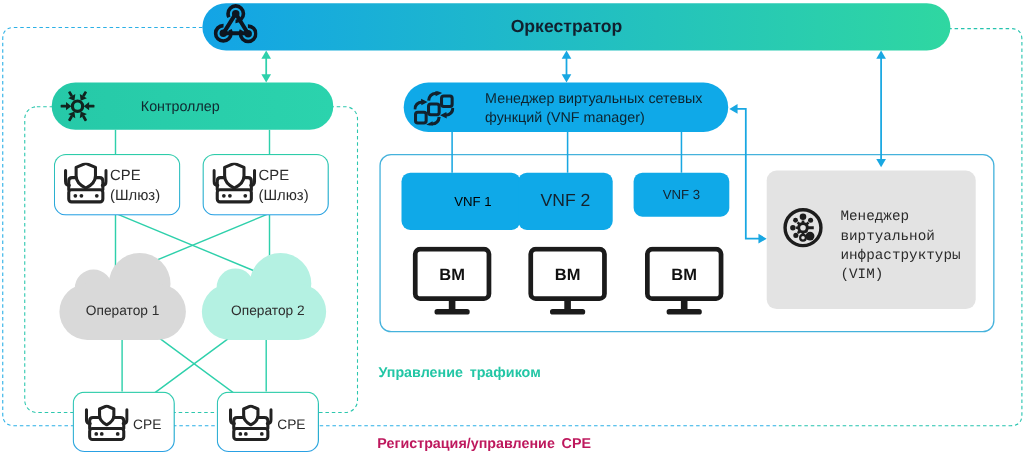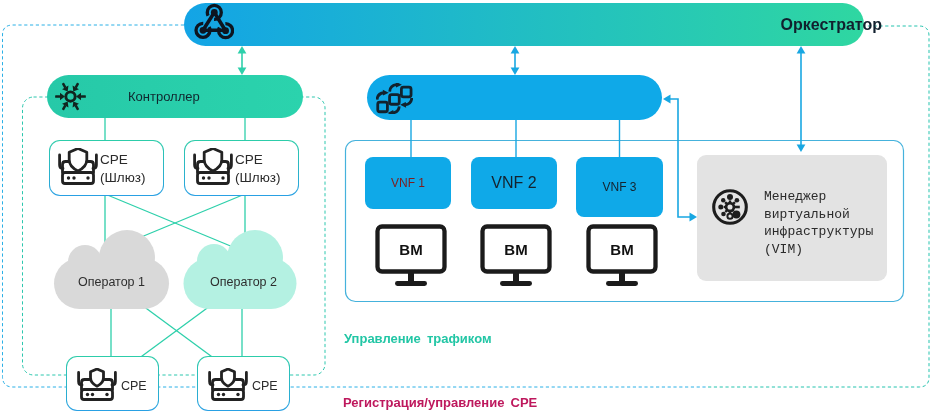--- a/index.html
+++ b/index.html
@@ -72,21 +72,21 @@
 <div class="pill abs" style="left:184px;top:3px;width:680px;height:43px;background:linear-gradient(90deg,#13a4e6 0%,#2fd7a1 100%);">
   <svg width="40" height="40" viewBox="0 0 40 40" style="position:absolute;left:10px;top:-1px" fill="none" stroke="#0d1520" stroke-width="3.3">
     <path d="M20.3 10.4 L9 28.3 M20.3 10.4 L31.6 28.7 M9 28.3 H31.6" stroke-linecap="round" stroke-width="3.6"></path>
     <circle cx="20.3" cy="10.4" r="7" pathLength="360" stroke-dasharray="92 60 208 0"></circle>
     <circle cx="9" cy="28.3" r="7" pathLength="360" stroke-dasharray="272 60 28 0"></circle>
     <circle cx="31.6" cy="28.7" r="7" pathLength="360" stroke-dasharray="208 60 92 0"></circle>
     <circle cx="20.3" cy="10.4" r="3.4" fill="#0d1520" stroke="none"></circle>
     <circle cx="9" cy="28.3" r="3.4" fill="#0d1520" stroke="none"></circle>
     <circle cx="31.6" cy="28.7" r="3.4" fill="#0d1520" stroke="none"></circle>
   </svg>
-  <div style="position:absolute;left:0;width:662px;text-align:right;font-weight:bold;font-size:16px;color:#11202e;padding-left:36px;">Оркестратор</div>
+  <div style="position:absolute;left:0;width:662px;text-align:center;font-weight:bold;font-size:16px;color:#11202e;">Оркестратор</div>
 </div>
 
 <div class="pill abs" style="left:47px;top:75px;width:256px;height:43px;background:linear-gradient(90deg,#26c9a8,#2bd3ad);">
   <svg width="35" height="35" viewBox="0 0 36 36" style="margin-left:6px">
     <circle cx="18" cy="18" r="4.8" fill="none" stroke="#11251f" stroke-width="3"></circle>
     <g fill="#11251f">
       <g>
           <rect x="2.2" y="16.7" width="5.2" height="2.6" rx="0.6"></rect>
           <polygon points="7.2,14.2 7.2,21.8 12.2,18"></polygon>
         </g>
@@ -122,25 +122,26 @@
     <rect x="1.7" y="18.5" width="9.4" height="9.4" rx="2"></rect>
     <path d="M13.3 8.2 Q13.8 2.2 20 1.6"></path>
     <polygon points="25.2,1.5 19.2,-1.3 19.5,4.4" fill="#12222e" stroke="none"></polygon>
     <path d="M1 16 Q1.5 10 7.7 9.4"></path>
     <polygon points="12.4,9.3 6.6,6.5 6.9,12.2" fill="#12222e" stroke="none"></polygon>
     <path d="M34.8 14.5 Q34.4 20.5 28.2 21.1"></path>
     <polygon points="23.4,21.2 29.3,24 29,18.3" fill="#12222e" stroke="none"></polygon>
     <path d="M22.6 22.6 Q22.2 28.5 16 29.1"></path>
     <polygon points="11.2,29.2 17.1,32 16.8,26.3" fill="#12222e" stroke="none"></polygon>
   </svg>
-</div>
-
-<div class="abs" style="left:365px;top:157px;width:86px;height:52px;background:#0fa9e8;border-radius:8px;color:#7f1d1d;font-size:12px;display:flex;align-items:center;justify-content:center;">VNF 1</div>
+  <div style="margin-left:28px;color:#0d2430;font-size:13px;line-height:17px;">Менеджер виртуальных сетевых<br>функций (VNF manager)</div>
+</div>
+
+<div class="abs" style="left:365px;top:157px;width:86px;height:52px;background:#0fa9e8;border-radius:8px;color:#000000;font-size:12px;display:flex;align-items:center;justify-content:center;padding-left:22px;">VNF 1</div>
 <div class="abs" style="left:471px;top:157px;width:86px;height:52px;background:#0fa9e8;border-radius:8px;color:#14232e;font-size:16px;display:flex;align-items:center;justify-content:center;">VNF 2</div>
-<div class="abs" style="left:576px;top:157px;width:87px;height:60px;background:#0fa9e8;border-radius:8px;color:#14232e;font-size:12px;display:flex;align-items:center;justify-content:center;">VNF 3</div>
+<div class="abs" style="left:576px;top:157px;width:87px;height:40px;background:#0fa9e8;border-radius:8px;color:#14232e;font-size:12px;display:flex;align-items:center;justify-content:center;">VNF 3</div>
 
 <div class="abs" style="left:373px;top:224px;"><svg width="76" height="64" viewBox="0 0 76 64">
   <rect x="4.5" y="2.5" width="67" height="45" rx="4.5" fill="none" stroke="#1b1b1b" stroke-width="4.3"></rect>
   <rect x="35" y="47" width="6" height="10" fill="#1b1b1b"></rect>
   <rect x="22" y="57" width="32" height="5" rx="2.4" fill="#1b1b1b"></rect>
   <text x="38" y="30.5" text-anchor="middle" font-size="15" font-weight="bold" fill="#111">ВМ</text>
 </svg></div>
 <div class="abs" style="left:478px;top:224px;"><svg width="76" height="64" viewBox="0 0 76 64">
   <rect x="4.5" y="2.5" width="67" height="45" rx="4.5" fill="none" stroke="#1b1b1b" stroke-width="4.3"></rect>
   <rect x="35" y="47" width="6" height="10" fill="#1b1b1b"></rect>

